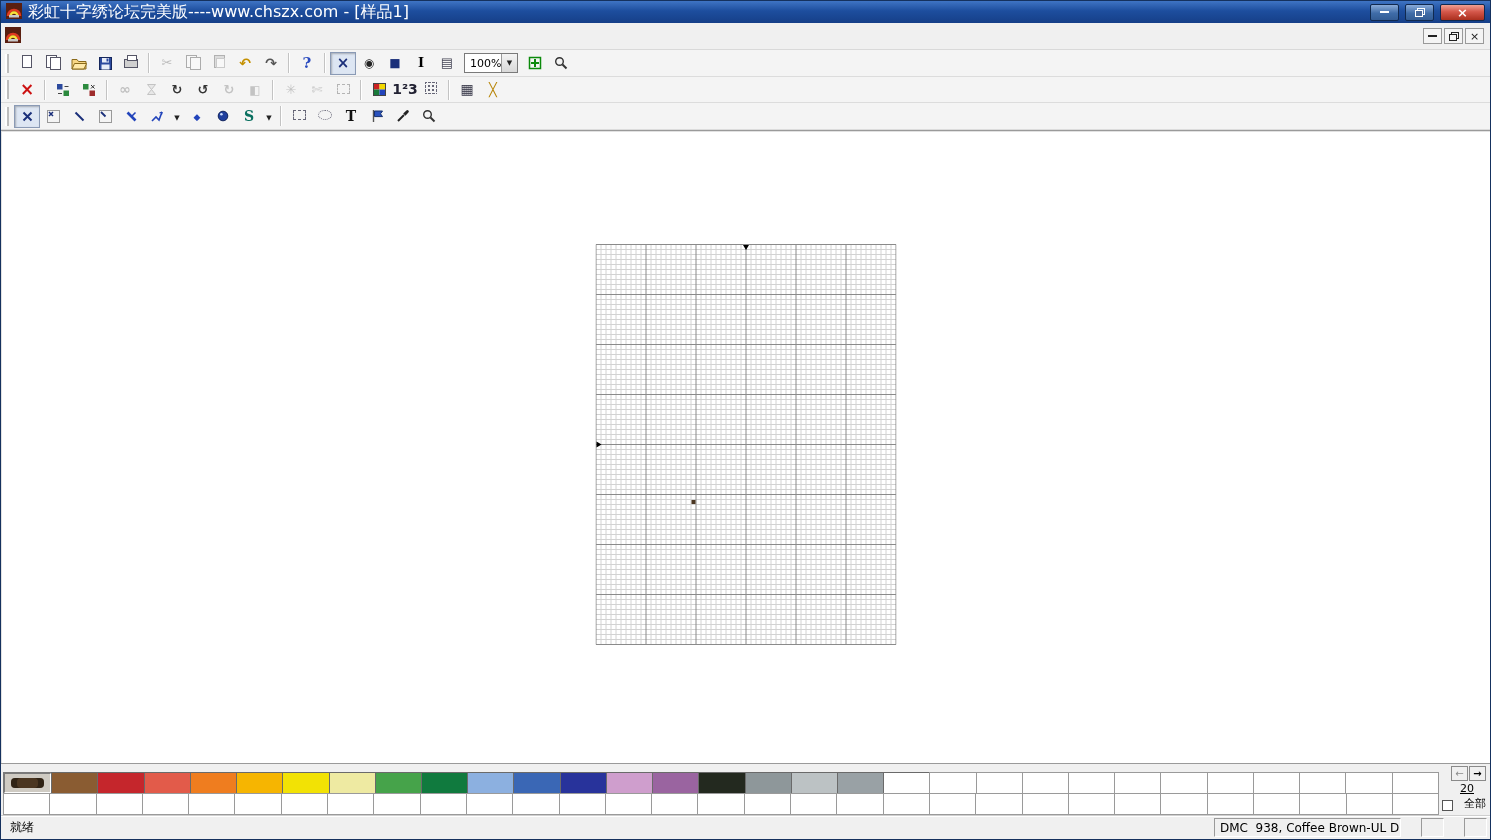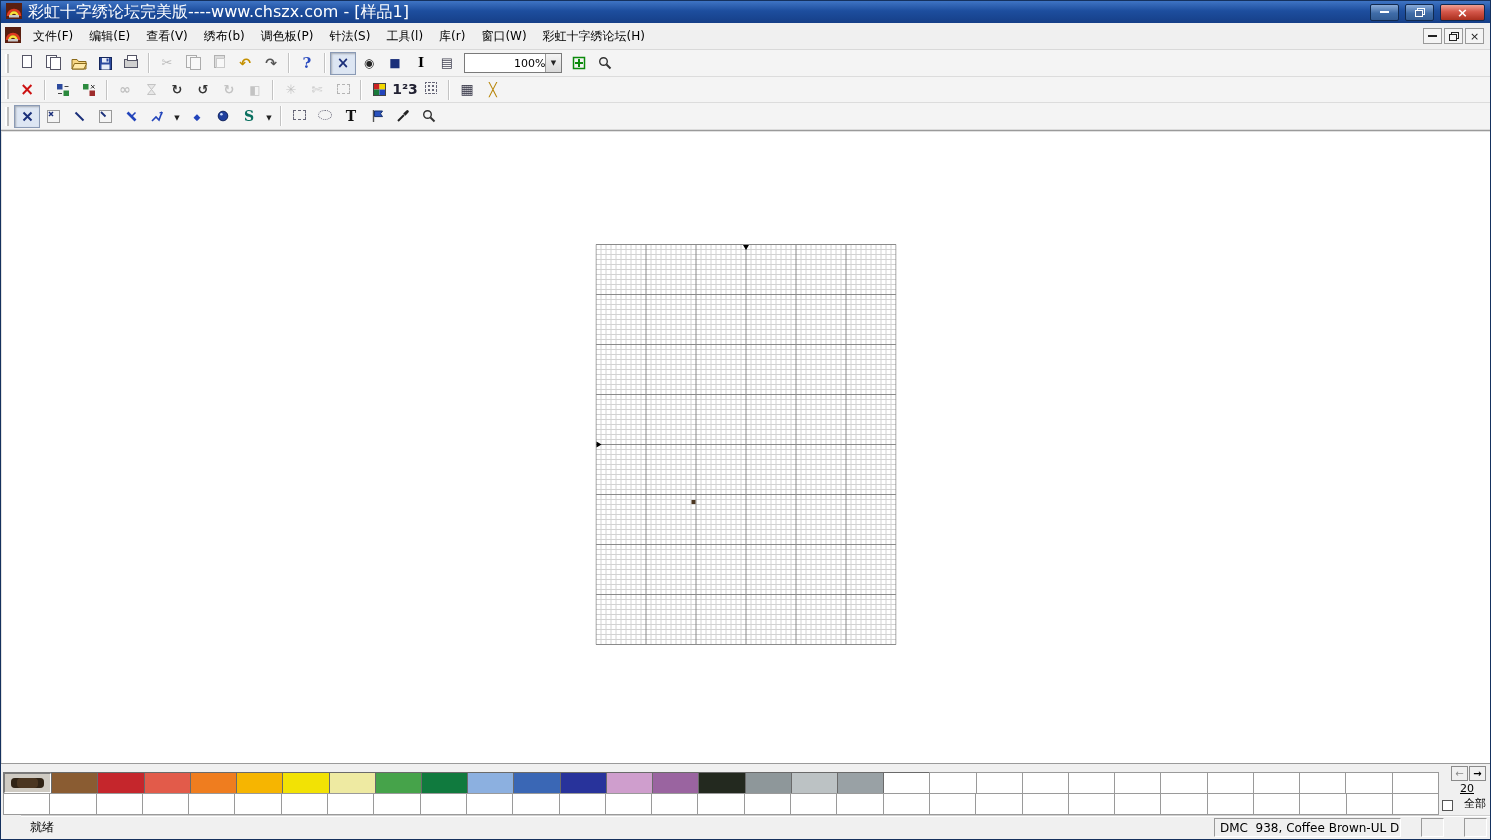--- a/index.html
+++ b/index.html
@@ -26,21 +26,21 @@
   .toolbar.tall { flex: 0 0 27px; height: 27px; }
   .gripper { width: 4px; height: 19px; border-left: 2px solid #fff; border-right: 2px solid #bdbdbd; margin: 0 5px 0 2px; }
   .tb-btn { width: 26px; height: 23px; display: flex; align-items: center; justify-content: center; border: 1px solid transparent; flex: 0 0 auto; }
   .tb-btn.narrow { width: 14px; }
   .tb-btn.pressed { border: 1px solid #8a9ab5; background: #dde6f3; box-shadow: inset 1px 1px 2px rgba(0,0,0,0.25); }
   .tb-btn.disabled { opacity: 0.45; filter: grayscale(1); }
   .tb-sep { width: 2px; height: 20px; border-left: 1px solid #c3c3c3; border-right: 1px solid #fff; margin: 0 4px; flex: 0 0 auto; }
   .tb-btn svg { display: block; }
   .g { line-height: 1; display: inline-block; }
 
-  .zoom-combo { display: flex; align-items: stretch; border: 1px solid #7a7a7a; background: #fff; height: 20px; margin: 0 4px; padding-left: 44px; }
+  .zoom-combo { display: flex; align-items: stretch; border: 1px solid #7a7a7a; background: #fff; height: 20px; margin: 0 4px; }
   .zoom-value { width: 36px; padding: 3px 0 0 5px; font-size: 11px; }
   .zoom-drop { width: 16px; background: linear-gradient(#f4f4f4,#d8d8d8); border-left: 1px solid #9a9a9a; display: flex; align-items: center; justify-content: center; font-size: 7px; color: #222; }
 
   
   .i-page { width: 10px; height: 13px; background: #fff; border: 1px solid #556; display: inline-block; }
   .i-pages { width: 15px; height: 14px; position: relative; display: inline-block; }
   .i-pages::before, .i-pages::after { content: ""; position: absolute; width: 9px; height: 11px; background: #fff; border: 1px solid #556; }
   .i-pages::before { left: 0; top: 0; }
   .i-pages::after { left: 4px; top: 2px; }
   .i-paste { width: 11px; height: 13px; background: #d8c08a; border: 1px solid #756325; position: relative; display: inline-block; }
@@ -72,21 +72,21 @@
   .skein { position: absolute; left: 14%; top: 22%; width: 72%; height: 56%; border-radius: 4px; box-shadow: inset 6px 0 0 rgba(0,0,0,0.35), inset -6px 0 0 rgba(0,0,0,0.35); }
   .palette-side { flex: 0 0 50px; display: flex; flex-direction: column; align-items: flex-end; font-size: 11px; padding-right: 2px; }
   .pal-arrows { display: flex; gap: 1px; }
   .pal-arrow { width: 17px; height: 15px; border: 1px solid #8a8a8a; background: #f0f0f0; display: flex; align-items: center; justify-content: center; font-size: 10px; color: #8a8a8a; line-height: 1; }
   .pal-arrow.dark { color: #000; font-weight: bold; }
   .pal-count { padding: 1px 12px 0 0; text-decoration: underline; }
   .pal-all { display: flex; align-items: flex-end; gap: 11px; padding-top: 1px; white-space: nowrap; }
   .checkbox { width: 11px; height: 11px; background: #fff; border: 1px solid #555; display: inline-block; }
 
   
-  .statusbar { flex: 0 0 24px; height: 24px; background: #f0f0f0; border-top: 1px solid #cfcfcf; box-shadow: inset 0 1px 0 #fff; display: flex; align-items: center; padding: 0 3px; gap: 20px; margin-left: 20px; }
+  .statusbar { flex: 0 0 24px; height: 24px; background: #f0f0f0; border-top: 1px solid #cfcfcf; box-shadow: inset 0 1px 0 #fff; display: flex; align-items: center; padding: 0 3px; gap: 20px; }
   .status-ready { flex: 1; padding-left: 6px; }
   .status-panel { border: 1px solid; border-color: #9a9a9a #fff #fff #9a9a9a; height: 19px; display: flex; align-items: center; padding: 0 5px; background: #f0f0f0; white-space: pre; overflow: hidden; }
   .status-panel.wide { width: 187px; flex: 0 0 187px; }
   .status-panel.small { width: 23px; flex: 0 0 23px; }
 </style>
 </head>
 <body>
 
 <div class="window">
 
@@ -109,32 +109,20 @@
       </span>
   </div>
 
   <div class="menubar">
     <span class="app-icon" style="margin-right:4px"><svg width="16" height="16" viewBox="0 0 16 16">
           <rect width="16" height="16" fill="#5a1f10"></rect>
           <path d="M2 13 A6 6 0 0 1 14 13" fill="none" stroke="#e03a20" stroke-width="2.5"></path>
           <path d="M4.5 13 A3.5 3.5 0 0 1 11.5 13" fill="none" stroke="#f7e23a" stroke-width="2.5"></path>
           <rect x="3" y="12" width="10" height="2.5" fill="#c8c8c8"></rect>
         </svg></span>
-    <div class="menu-items">
-        <div class="menu-item">文件(F)</div>
-        <div class="menu-item">编辑(E)</div>
-        <div class="menu-item">查看(V)</div>
-        <div class="menu-item">绣布(b)</div>
-        <div class="menu-item">调色板(P)</div>
-        <div class="menu-item">针法(S)</div>
-        <div class="menu-item">工具(l)</div>
-        <div class="menu-item">库(r)</div>
-        <div class="menu-item">窗口(W)</div>
-        <div class="menu-item">彩虹十字绣论坛(H)</div>
-      </div>
     <div class="mdi-btns">
       <span class="mdi-btn">
           <span class="i-min"></span>
         </span>
       <span class="mdi-btn">
           <span class="i-restore"></span>
         </span>
       <span class="mdi-btn">
           <span class="g">×</span>
         </span>

